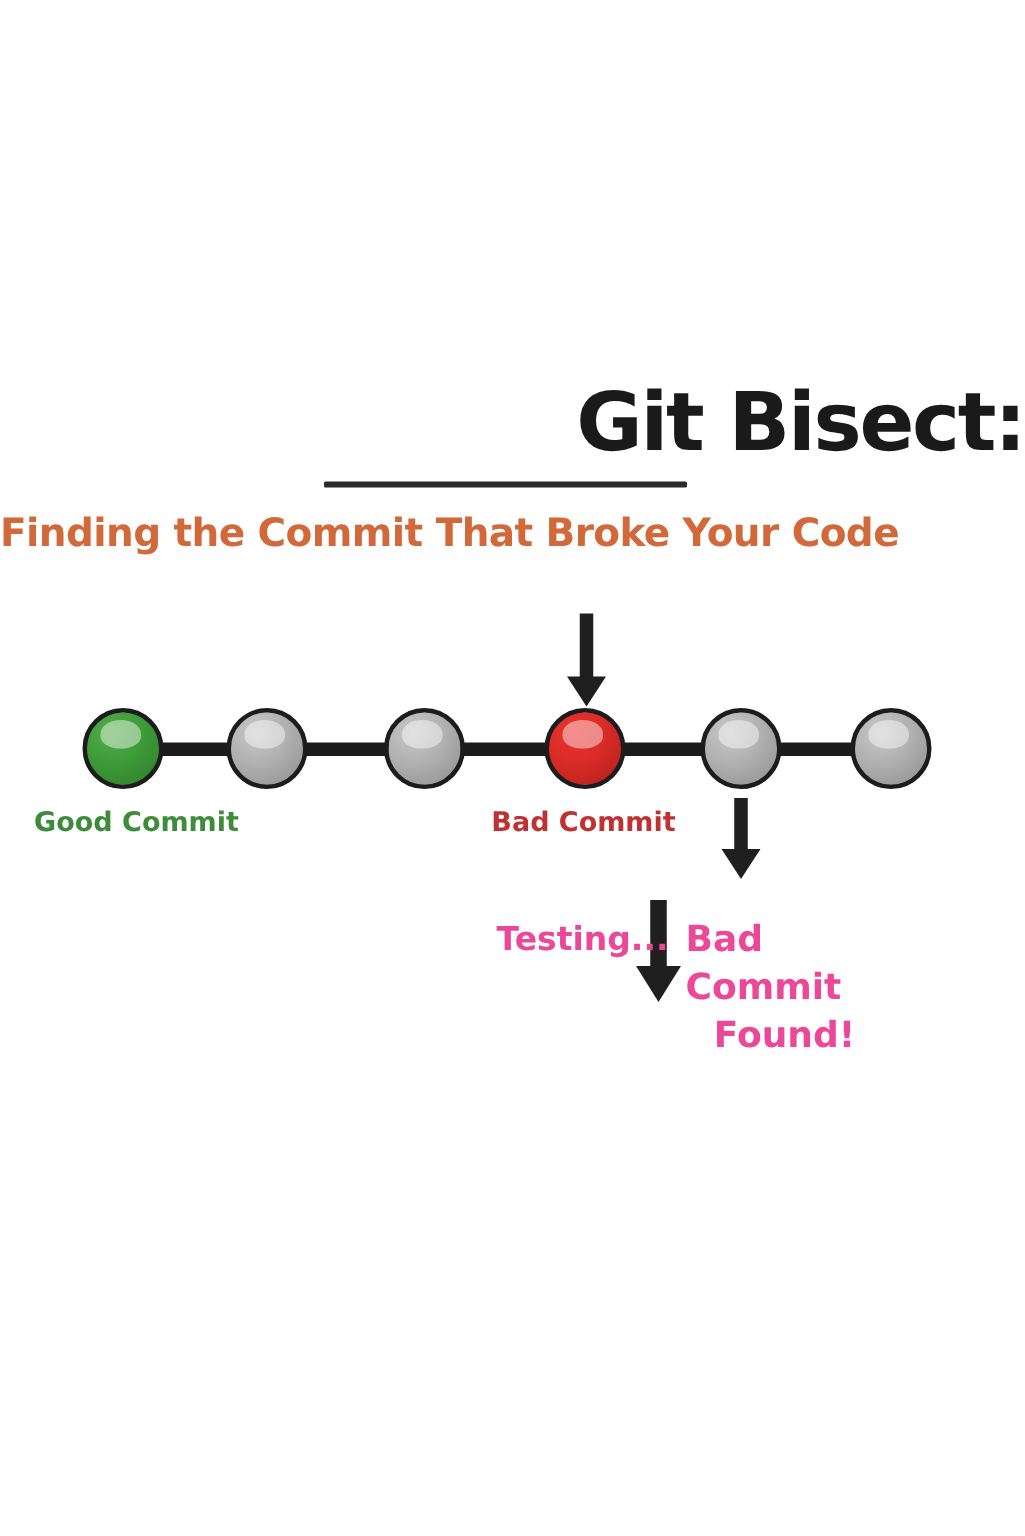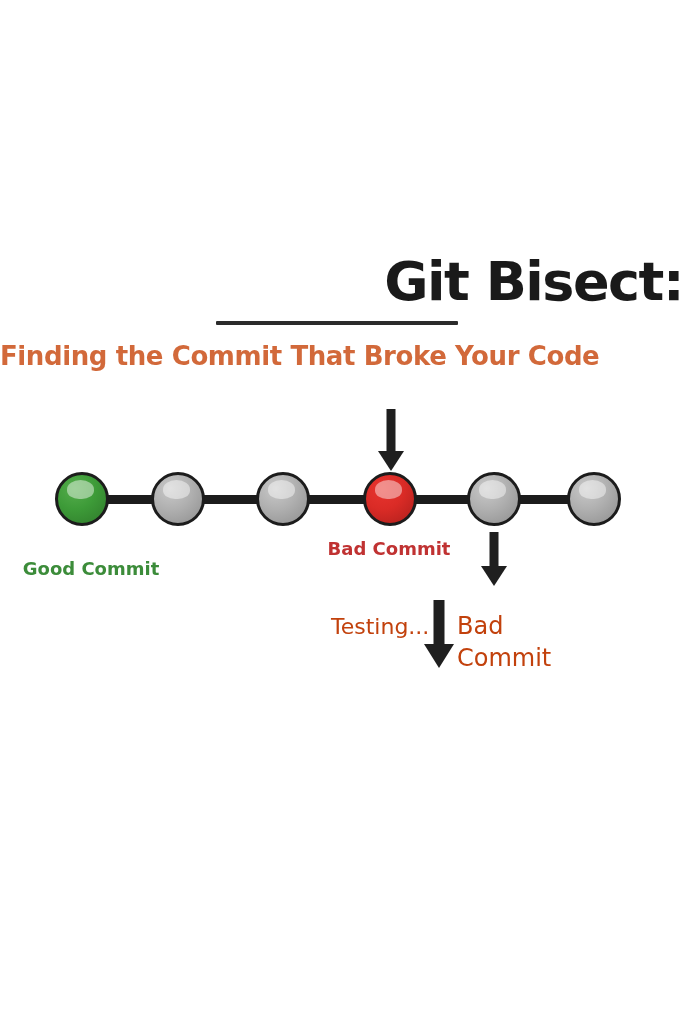--- a/index.html
+++ b/index.html
@@ -145,22 +145,22 @@
     height: 0;
     border-left: 13px solid transparent;
     border-right: 13px solid transparent;
     border-top: 20px solid #1f1f1f;
   }
 
   
   .anno {
     position: absolute;
     font-family: "DejaVu Sans", sans-serif;
-    font-weight: normal;
-    color: #c2410c;
+    font-weight: bold;
+    color: #ec4899;
     white-space: nowrap;
   }
   .anno-testing {
     left: 331px;
     top: 613px;
     font-size: 22px;
     line-height: 28px;
   }
   .anno-found {
     left: 457px;
@@ -193,21 +193,21 @@
     <div class="edge" style="left:390px; width:104px;"></div>
     <div class="edge" style="left:494px; width:100px;"></div>
 
     <div class="node green" style="left:55px;"></div>
     <div class="node gray" style="left:151px;"></div>
     <div class="node gray" style="left:256px;"></div>
     <div class="node red" style="left:363px;"></div>
     <div class="node gray" style="left:467px;"></div>
     <div class="node gray" style="left:567px;"></div>
 
-    <div class="node-label good" style="left:91px;margin-top:20px;">Good Commit</div>
+    <div class="node-label good" style="left:91px;">Good Commit</div>
     <div class="node-label bad" style="left:389px;">Bad Commit</div>
 
     <div class="arrow" style="left:378px; top:9px; width:26px; height:62px;">
       <div class="shaft" style="width:9px; height:44px;"></div>
       <div class="head" style="top:42px;"></div>
     </div>
 
     <div class="arrow" style="left:481px; top:132px; width:26px; height:62px;">
       <div class="shaft" style="width:9px; height:36px;"></div>
       <div class="head" style="top:34px;"></div>
@@ -216,15 +216,16 @@
 
   <div class="arrow" style="left:425px; top:600px; width:28px; height:76px;">
     <div class="shaft" style="width:11px; height:47px;"></div>
     <div class="head" style="top:44px; border-left-width:15px; border-right-width:15px; border-top-width:24px;"></div>
   </div>
 
   <div class="anno anno-testing">Testing...</div>
 
   <div class="anno anno-found">
     <span class="l1">Bad Commit</span>
+    <span class="l2">Found!</span>
   </div>
 
 </div>
 
 </body></html>

